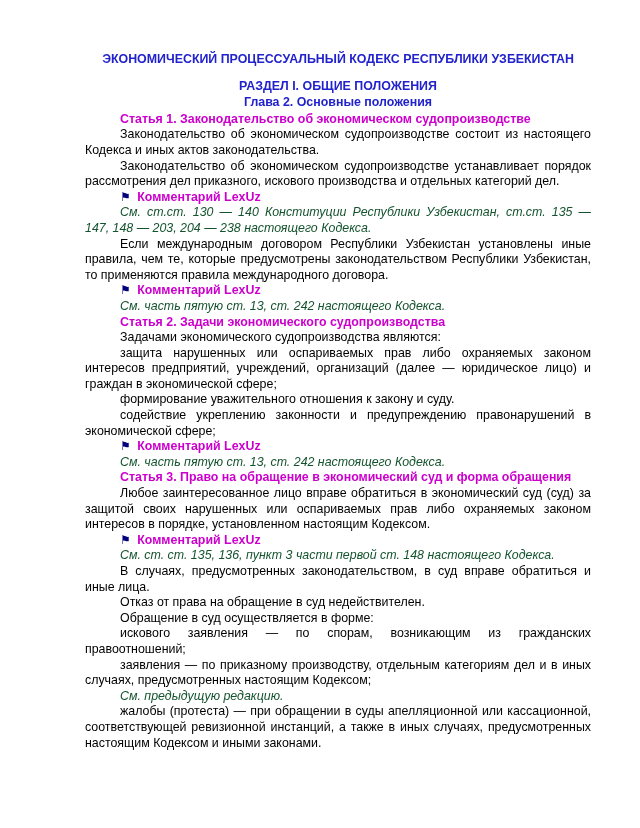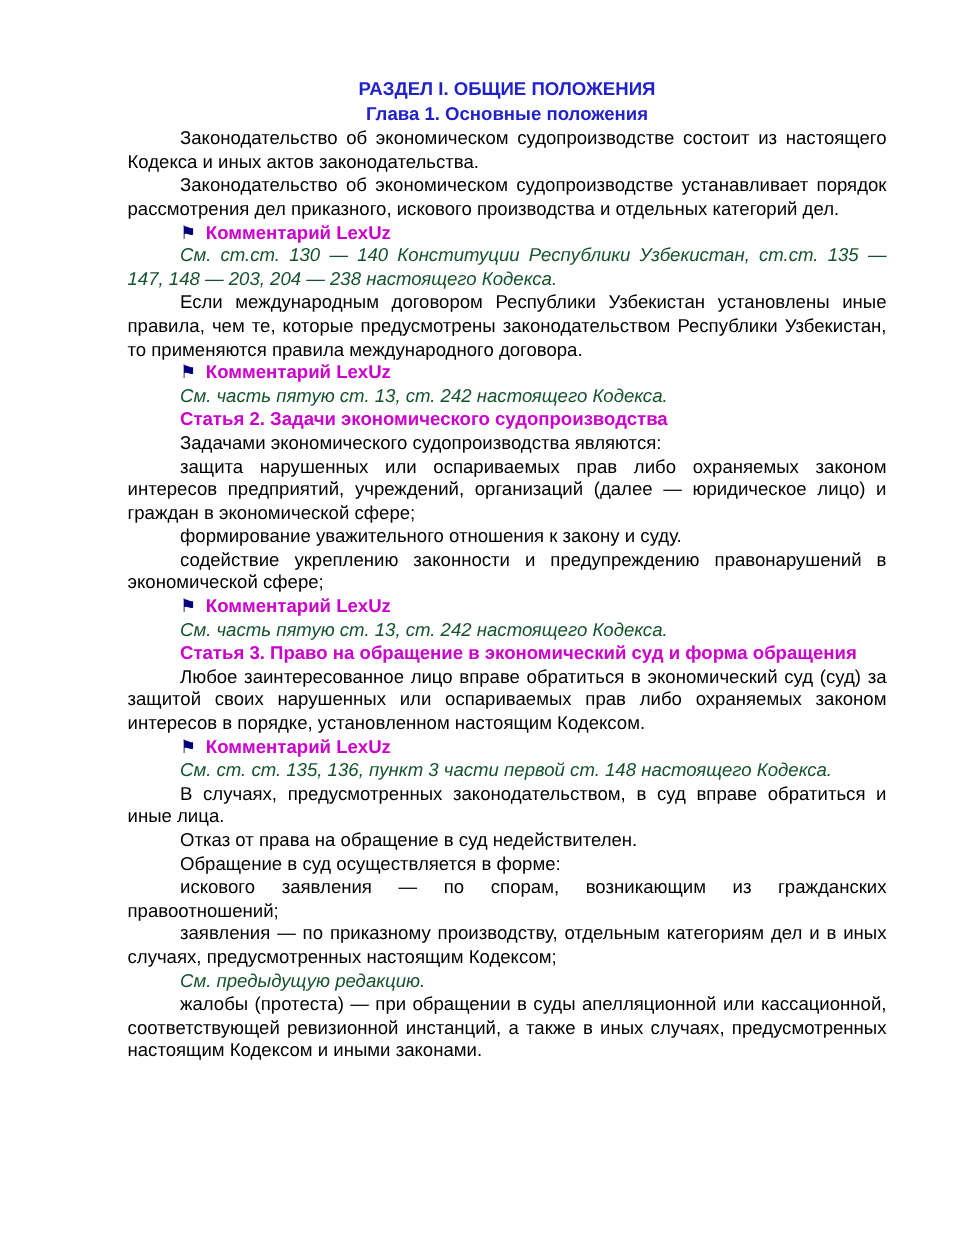--- a/index.html
+++ b/index.html
@@ -50,23 +50,25 @@
     color: #14532d;
     font-style: italic;
     text-align: justify;
     text-indent: 35px;
   }
 </style>
 </head>
 <body>
 
 <div class="doc">
+  <div class="heading title">ЭКОНОМИЧЕСКИЙ ПРОЦЕССУАЛЬНЫЙ КОДЕКС РЕСПУБЛИКИ УЗБЕКИСТАН</div>
   <div class="heading section">РАЗДЕЛ I. ОБЩИЕ ПОЛОЖЕНИЯ</div>
-  <div class="heading chapter">Глава 1. Основные положения</div>
+  <div class="heading chapter">Глава 2. Основные положения</div>
   <div id="content">
+      <p class="article">Статья 1. Законодательство об экономическом судопроизводстве</p>
       <p class="body">Законодательство об экономическом судопроизводстве состоит из настоящего Кодекса и иных актов законодательства.</p>
       <p class="body">Законодательство об экономическом судопроизводстве устанавливает порядок рассмотрения дел приказного, искового производства и отдельных категорий дел.</p>
       <p class="comment"><span class="cicon">⚑</span> <span class="ctext">Комментарий LexUz</span></p>
       <p class="ref">См. ст.ст. 130 — 140 Конституции Республики Узбекистан, ст.ст. 135 — 147, 148 — 203, 204 — 238 настоящего Кодекса.</p>
       <p class="body">Если международным договором Республики Узбекистан установлены иные правила, чем те, которые предусмотрены законодательством Республики Узбекистан, то применяются правила международного договора.</p>
       <p class="comment"><span class="cicon">⚑</span> <span class="ctext">Комментарий LexUz</span></p>
       <p class="ref">См. часть пятую ст. 13, ст. 242 настоящего Кодекса.</p>
       <p class="article">Статья 2. Задачи экономического судопроизводства</p>
       <p class="body">Задачами экономического судопроизводства являются:</p>
       <p class="body">защита нарушенных или оспариваемых прав либо охраняемых законом интересов предприятий, учреждений, организаций (далее — юридическое лицо) и граждан в экономической сфере;</p>

